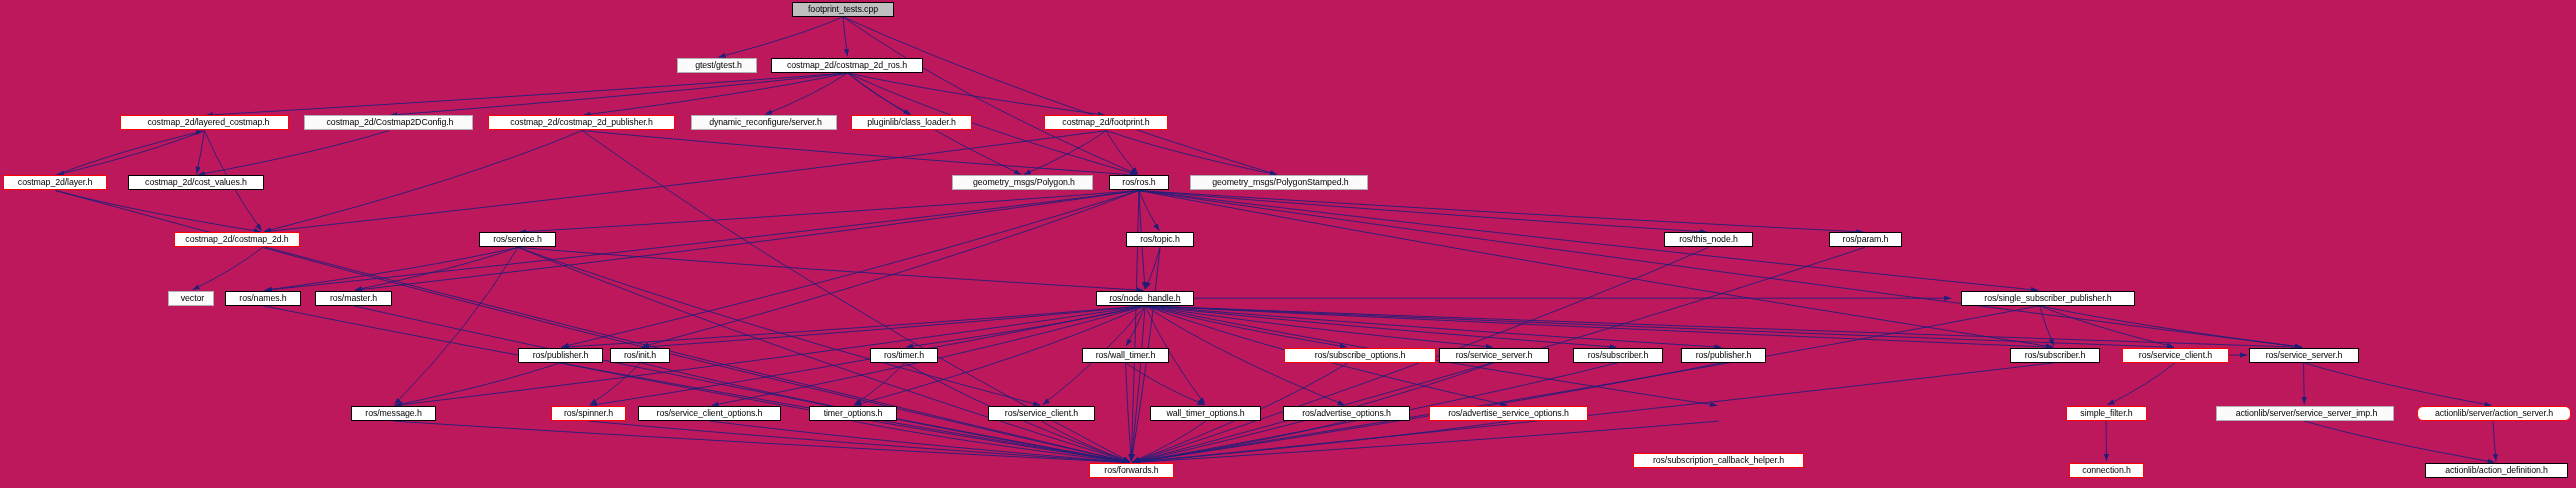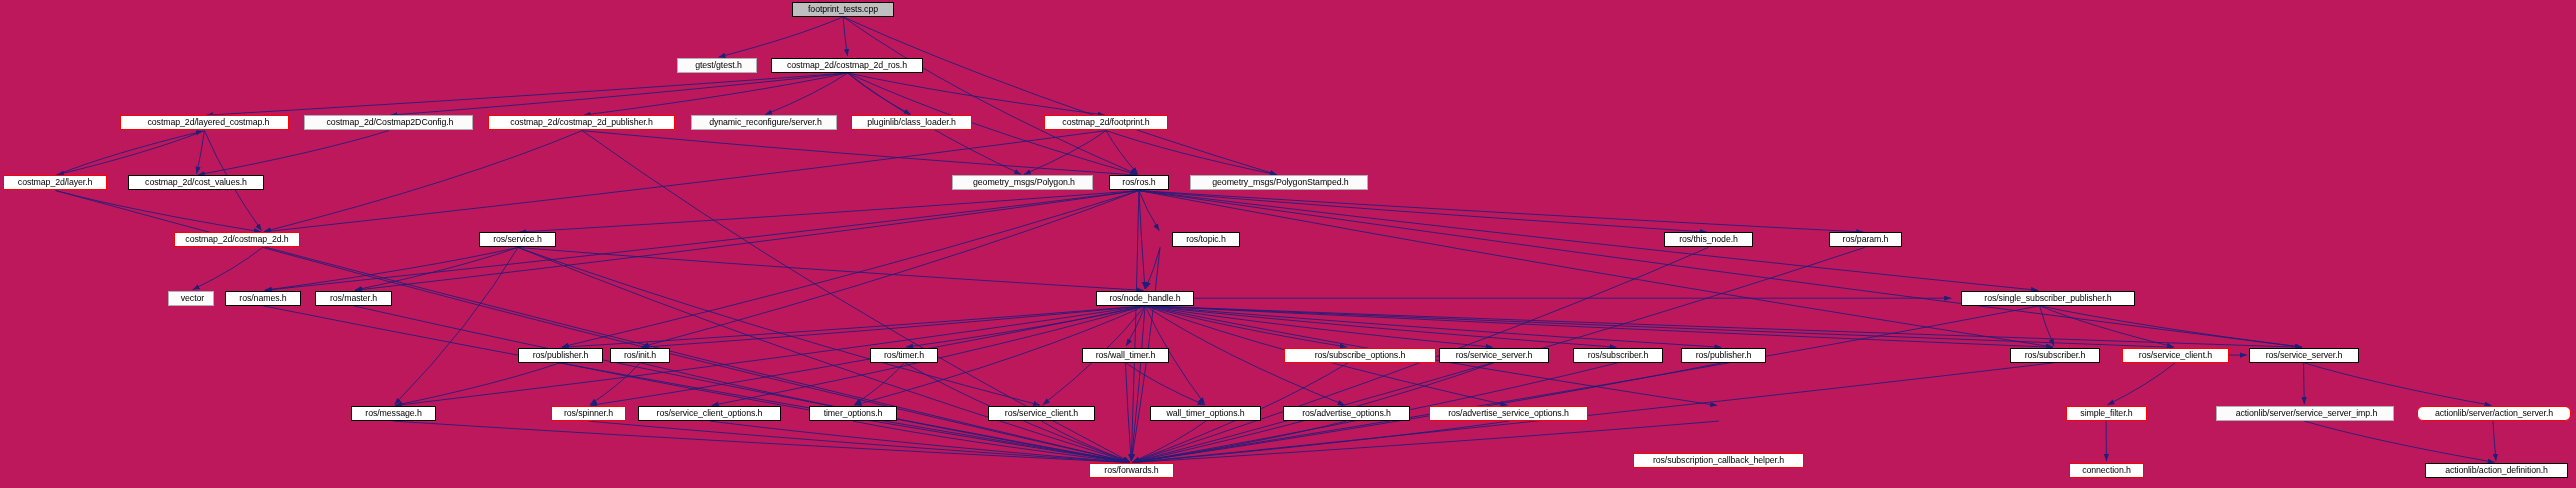--- a/index.html
+++ b/index.html
@@ -188,39 +188,39 @@
       </div>
       <div class="node grey" style="left: 1190px; top: 175px; width: 178px;">
         <span>geometry_msgs/PolygonStamped.h</span>
       </div>
       <div class="node red" style="left: 174px; top: 232px; width: 126px;">
         <span>costmap_2d/costmap_2d.h</span>
       </div>
       <div class="node black" style="left: 479px; top: 232px; width: 77px;">
         <span>ros/service.h</span>
       </div>
-      <div class="node black" style="left: 1126px; top: 232px; width: 68px; margin-left: 46px;">
+      <div class="node black" style="left: 1126px; top: 232px; width: 68px;">
         <span>ros/topic.h</span>
       </div>
       <div class="node black" style="left: 1664px; top: 232px; width: 89px;">
         <span>ros/this_node.h</span>
       </div>
       <div class="node black" style="left: 1829px; top: 232px; width: 73px;">
         <span>ros/param.h</span>
       </div>
       <div class="node grey" style="left: 168px; top: 291px; width: 46px;">
         <span>vector</span>
       </div>
       <div class="node black" style="left: 225px; top: 291px; width: 76px;">
         <span>ros/names.h</span>
       </div>
       <div class="node black" style="left: 315px; top: 291px; width: 77px;">
         <span>ros/master.h</span>
       </div>
-      <div class="node black" style="left: 1096px; top: 291px; width: 98px;">
+      <div class="node black" style="left: 1096px; top: 291px; width: 98px; text-decoration: underline;">
         <span>ros/node_handle.h</span>
       </div>
       <div class="node black" style="left: 1953px; top: 291px; width: 174px; margin-left: 8px;">
         <span>ros/single_subscriber_publisher.h</span>
       </div>
       <div class="node black" style="left: 518px; top: 348px; width: 85px;">
         <span>ros/publisher.h</span>
       </div>
       <div class="node black" style="left: 610px; top: 348px; width: 60px;">
         <span>ros/init.h</span>

